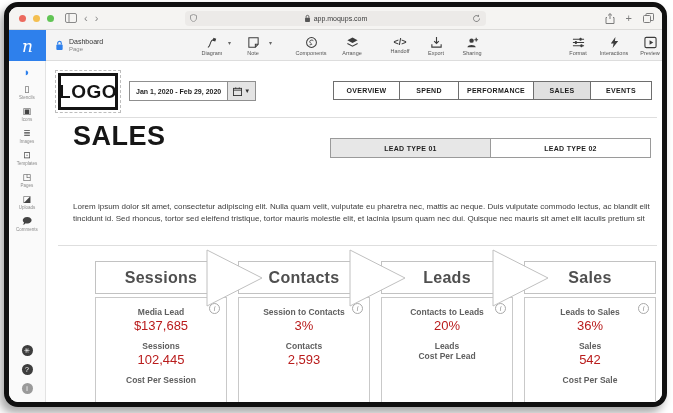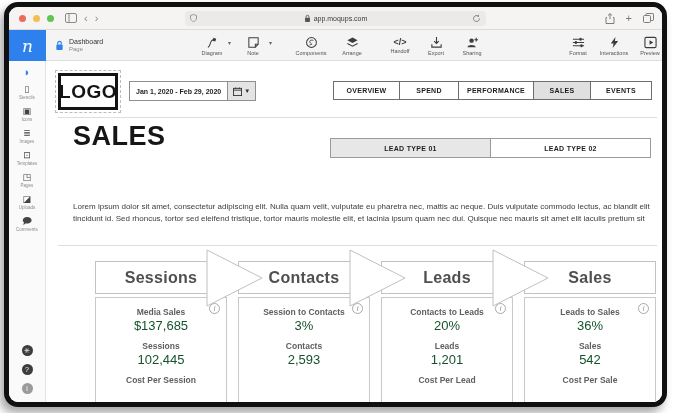--- a/index.html
+++ b/index.html
@@ -70,21 +70,21 @@
               letter-spacing:.3px; color:#1e1e1e; background:#fff; cursor:pointer; }
   .lead-btn.active { background:#e7e7e7; border-right:1px solid #9a9a9a; }
   .question { position:absolute; left:27px; top:116px; font-size:13.5px; font-weight:bold; color:#141414; }
   .body-copy { position:absolute; left:27px; top:140px; width:584px; font-size:8px; line-height:1.5; color:#3c3c3c; }
   .stage-head { position:absolute; top:200px; height:33px; width:132px; border:1px solid #c2c2c2;
                 display:flex; align-items:center; justify-content:center; background:#fff; }
   .stage-title { font-size:16px; font-weight:bold; color:#4f4f4f; letter-spacing:.3px; }
   .stage-card { position:absolute; top:236px; width:132px; height:132px; border:1px solid #c9c9c9;
                 background:#fff; padding-top:9px; text-align:center; }
   .m-label { font-size:8.5px; font-weight:bold; color:#5f5f5f; }
-  .m-value { font-size:13px; color:#14532d; margin:1px 0 8px; }
+  .m-value { font-size:13px; color:#b91c1c; margin:1px 0 8px; }
   .info-dot { position:absolute; top:5px; right:6px; width:11px; height:11px; border:1px solid #a9a9a9;
               border-radius:50%; font-size:7px; color:#8d8d8d; display:flex; align-items:center;
               justify-content:center; font-style:italic; cursor:pointer; background:#fff; }
   .arrow-svg { position:absolute; top:188px; }
 </style>
 </head>
 <body>
 
 <div class="frame">
 
@@ -335,21 +335,21 @@
 
       <div class="body-copy">Lorem ipsum dolor sit amet, consectetur adipiscing elit. Nulla quam velit, vulputate eu pharetra nec, mattis ac neque. Duis vulputate commodo lectus, ac blandit elit tincidunt id. Sed rhoncus, tortor sed eleifend tristique, tortor mauris molestie elit, et lacinia ipsum quam nec dui. Quisque nec mauris sit amet elit iaculis pretium sit</div>
 
       <div class="divider" style="left:12px; top:184px; width:599px;"></div>
 
       <div class="stage-head" style="left:49px">
         <span class="stage-title">Sessions</span>
       </div>
       <div class="stage-card" style="left:49px">
         <div class="info-dot">i</div>
-        <div class="m-label">Media Sales</div>
+        <div class="m-label">Media Lead</div>
         <div class="m-value">$137,685</div>
         <div class="m-label">Sessions</div>
         <div class="m-value">102,445</div>
         <div class="m-label">Cost Per Session</div>
         <div class="m-value"></div>
       </div>
 
       <div class="stage-head" style="left:192px">
         <span class="stage-title">Contacts</span>
       </div>
@@ -363,21 +363,20 @@
       </div>
 
       <div class="stage-head" style="left:335px">
         <span class="stage-title">Leads</span>
       </div>
       <div class="stage-card" style="left:335px">
         <div class="info-dot">i</div>
         <div class="m-label">Contacts to Leads</div>
         <div class="m-value">20%</div>
         <div class="m-label">Leads</div>
-        <div class="m-value">1,201</div>
         <div class="m-label">Cost Per Lead</div>
         <div class="m-value"></div>
       </div>
 
       <div class="stage-head" style="left:478px">
         <span class="stage-title">Sales</span>
       </div>
       <div class="stage-card" style="left:478px">
         <div class="info-dot">i</div>
         <div class="m-label">Leads to Sales</div>

